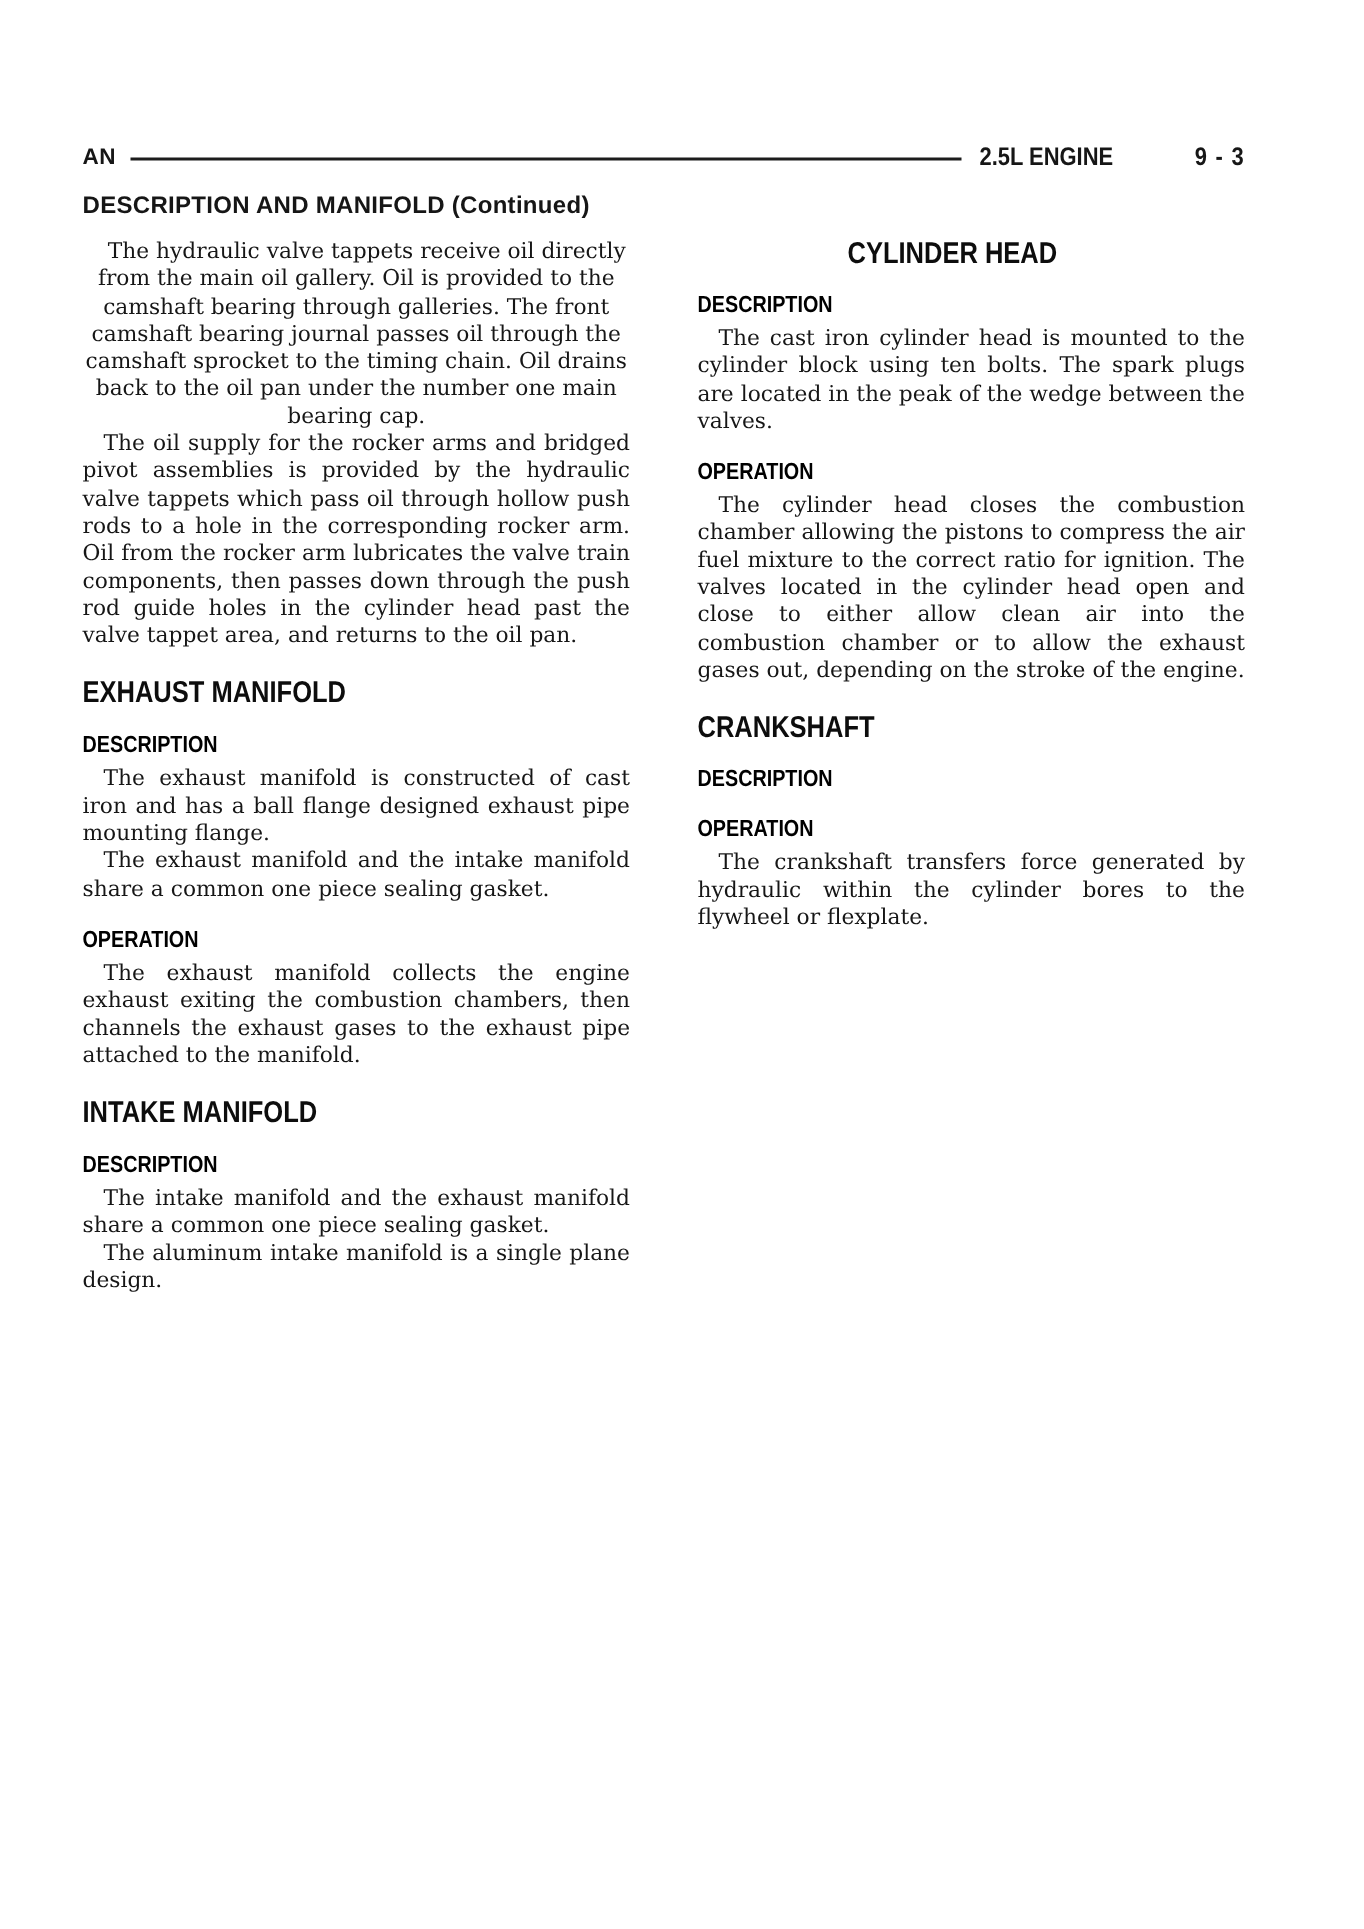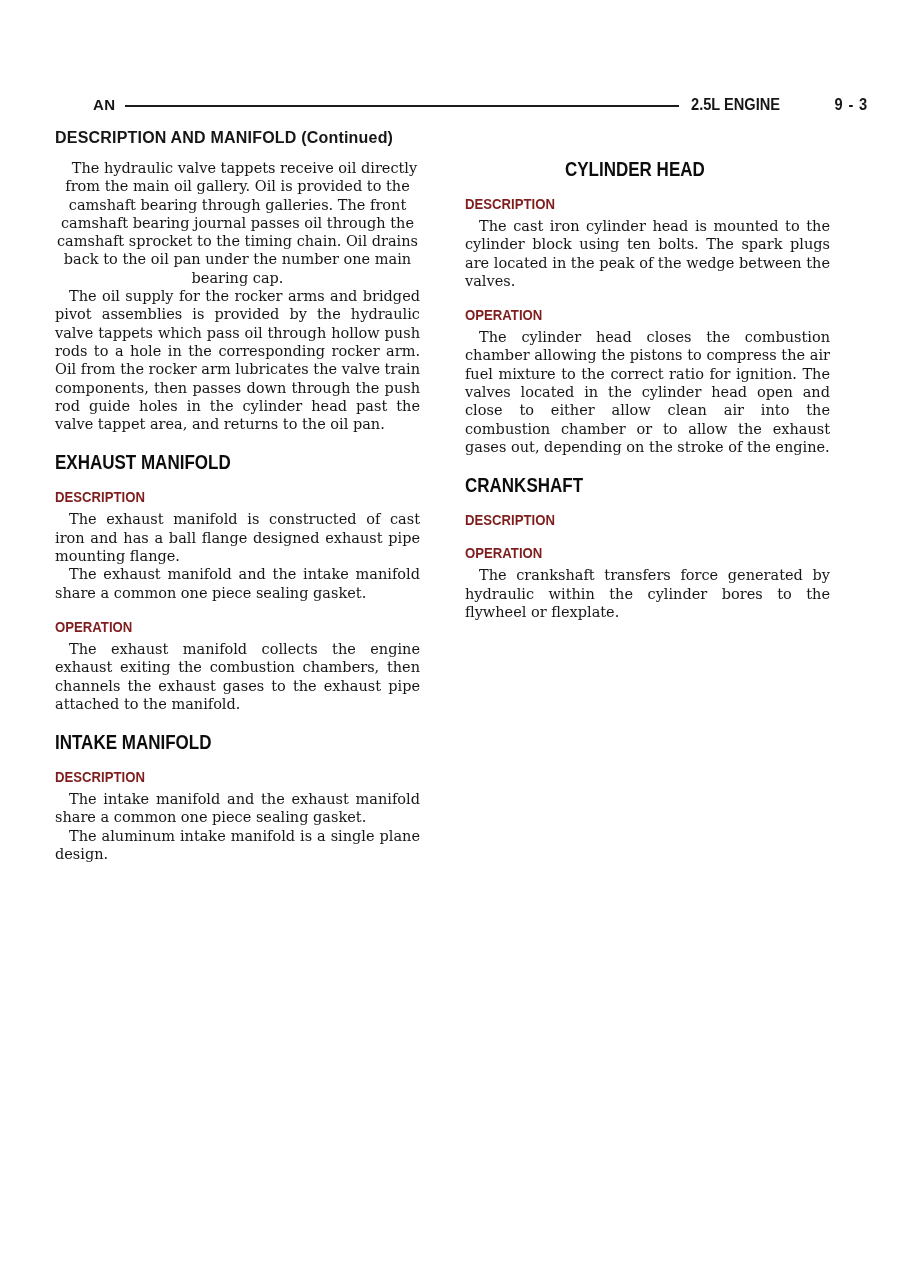--- a/index.html
+++ b/index.html
@@ -14,21 +14,20 @@
   }
 
   
   .header {
     position: absolute;
     left: 55px;
     top: 96px;
     width: 775px;
     display: flex;
     align-items: center;
-    margin-left: 38px;
   }
   .hdr-code {
     font: bold 15px/18px "Liberation Sans", sans-serif;
     letter-spacing: 0.4px;
     flex: 0 0 auto;
   }
   .hdr-rule {
     flex: 1 1 auto;
     height: 2px;
     background: #1c1c1c;
@@ -80,21 +79,21 @@
   }
 
   h2.section {
     margin: 19px 0 0 0;
     font: bold 20px/20px "Liberation Sans", sans-serif;
     color: #0d0d0d;
   }
   h3.sub {
     margin: 17px 0 5px 0;
     font: bold 15.5px/16px "Liberation Sans", sans-serif;
-    color: #7f1d1d;
+    color: #000000;
   }
   h2.section .cond, h3.sub .cond { transform: scaleX(0.85); transform-origin: 0 50%; }
   .col > :first-child { margin-top: 0; text-align: center; }
 </style>
 </head>
 <body>
 
 <div class="page">
 
   <div class="header">

